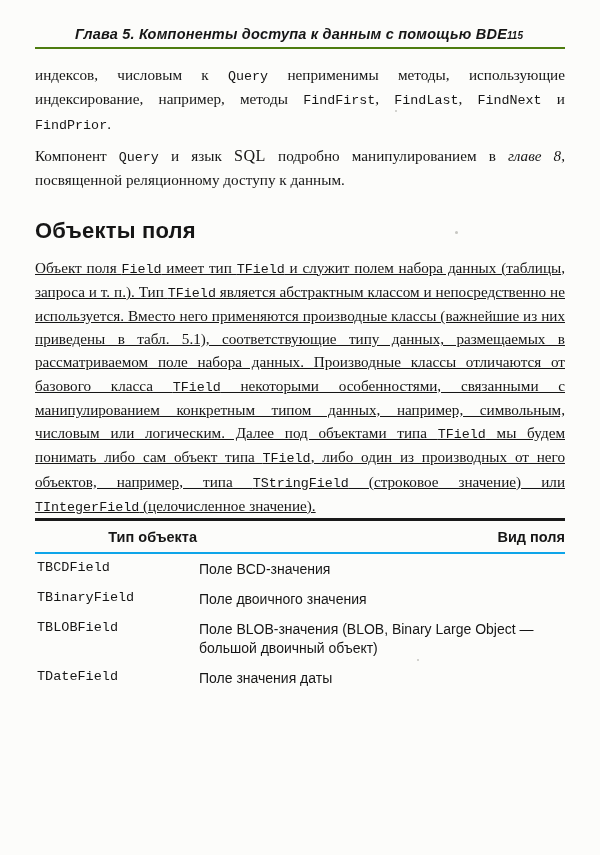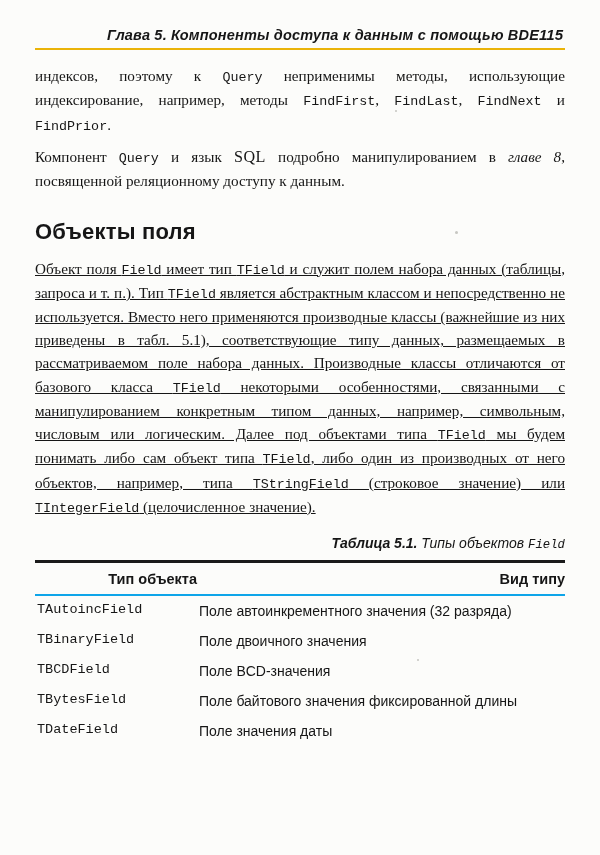--- a/index.html
+++ b/index.html
@@ -16,31 +16,31 @@
     color: #161616;
     overflow: hidden;
     font-family: "Liberation Serif", serif;
     box-sizing: border-box;
     padding: 26px 35px 0 35px;
   }
 
   
   .running-header {
     display: flex;
-    justify-content: flex-end;
+    justify-content: center;
     align-items: baseline;
     font-family: "Liberation Sans", sans-serif;
     font-style: italic;
     font-weight: bold;
     font-size: 14.5px;
-    border-bottom: 2px solid #eab308;
+    border-bottom: 2px solid #4d7c0f;
     padding: 0 2px 5px 0;
   }
   .running-header .chapter { letter-spacing: 0.2px; }
-  .running-header .pagenum { font-size: 15px; }
+  .running-header .pagenum { font-size: 10px; }
 
   
   .body-par {
     font-size: 15.2px;
     line-height: 1.52;
     text-align: justify;
     margin: 0;
   }
   .par-1 { margin-top: 14px; }
   .par-2 { margin-top: 8px; }
@@ -110,53 +110,48 @@
 </head>
 <body>
 
 <div class="page">
 
   <div class="running-header">
     <span class="chapter">Глава 5. Компоненты доступа к данным с помощью BDE</span>
     <span class="pagenum">115</span>
   </div>
 
-  <p class="body-par par-1"><span>индексов, поэтому к </span><span class="run-mono">Query</span><span> неприменимы методы, использующие индексирование, например, методы </span><span class="run-mono">FindFirst</span><span>, </span><span class="run-mono">FindLast</span><span>, </span><span class="run-mono">FindNext</span><span> и </span><span class="run-mono">FindPrior</span><span>.</span></p>
+  <p class="body-par par-1"><span>индексов, числовым к </span><span class="run-mono">Query</span><span> неприменимы методы, использующие индексирование, например, методы </span><span class="run-mono">FindFirst</span><span>, </span><span class="run-mono">FindLast</span><span>, </span><span class="run-mono">FindNext</span><span> и </span><span class="run-mono">FindPrior</span><span>.</span></p>
 
   <p class="body-par par-2"><span>Компонент </span><span class="run-mono">Query</span><span> и язык </span><span class="run-caps">SQL</span><span> подробно манипулированием в </span><span class="run-italic">главе 8</span><span>, посвященной реляционному доступу к данным.</span></p>
 
   <h1 class="section-title">Объекты поля</h1>
 
   <p class="body-par par-3"><span>Объект поля </span><span class="run-mono">Field</span><span> имеет тип </span><span class="run-mono">TField</span><span> и служит полем набора данных (таблицы, запроса и т. п.). Тип </span><span class="run-mono">TField</span><span> является абстрактным классом и непосредственно не используется. Вместо него применяются производные классы (важнейшие из них приведены в табл. 5.1), соответствующие типу данных, размещаемых в рассматриваемом поле набора данных. Производные классы отличаются от базового класса </span><span class="run-mono">TField</span><span> некоторыми особенностями, связанными с манипулированием конкретным типом данных, например, символьным, числовым или логическим. Далее под объектами типа </span><span class="run-mono">TField</span><span> мы будем понимать либо сам объект типа </span><span class="run-mono">TField</span><span>, либо один из производных от него объектов, например, типа </span><span class="run-mono">TStringField</span><span> (строковое значение) или </span><span class="run-mono">TIntegerField</span><span> (целочисленное значение).</span></p>
 
-  <div class="table-caption"><span class="run-bold-italic">Таблица 5.1.</span><span class="run-italic"> Типы объектов </span><span class="run-mono-italic">Field</span></div>
 
   <table class="field-types">
     <thead>
       <tr>
         <th>Тип объекта</th>
-        <th>Вид типу</th>
+        <th>Вид поля</th>
       </tr>
     </thead>
     <tbody>
         <tr>
-          <td class="col-type">TAutoincField</td>
-          <td class="col-desc">Поле автоинкрементного значения (32 разряда)</td>
+          <td class="col-type">TBCDField</td>
+          <td class="col-desc">Поле BCD-значения</td>
         </tr>
         <tr>
           <td class="col-type">TBinaryField</td>
           <td class="col-desc">Поле двоичного значения</td>
         </tr>
         <tr>
-          <td class="col-type">TBCDField</td>
-          <td class="col-desc">Поле BCD-значения</td>
-        </tr>
-        <tr>
-          <td class="col-type">TBytesField</td>
-          <td class="col-desc">Поле байтового значения фиксированной длины</td>
+          <td class="col-type">TBLOBField</td>
+          <td class="col-desc">Поле BLOB-значения (BLOB, Binary Large Object — большой двоичный объект)</td>
         </tr>
         <tr>
           <td class="col-type">TDateField</td>
           <td class="col-desc">Поле значения даты</td>
         </tr>
       </tbody>
   </table>
 
   <div class="speck" style="left:455px; top:231px; width:3px; height:3px;"></div>
   <div class="speck" style="left:395px; top:110px; width:2px; height:2px;"></div>

